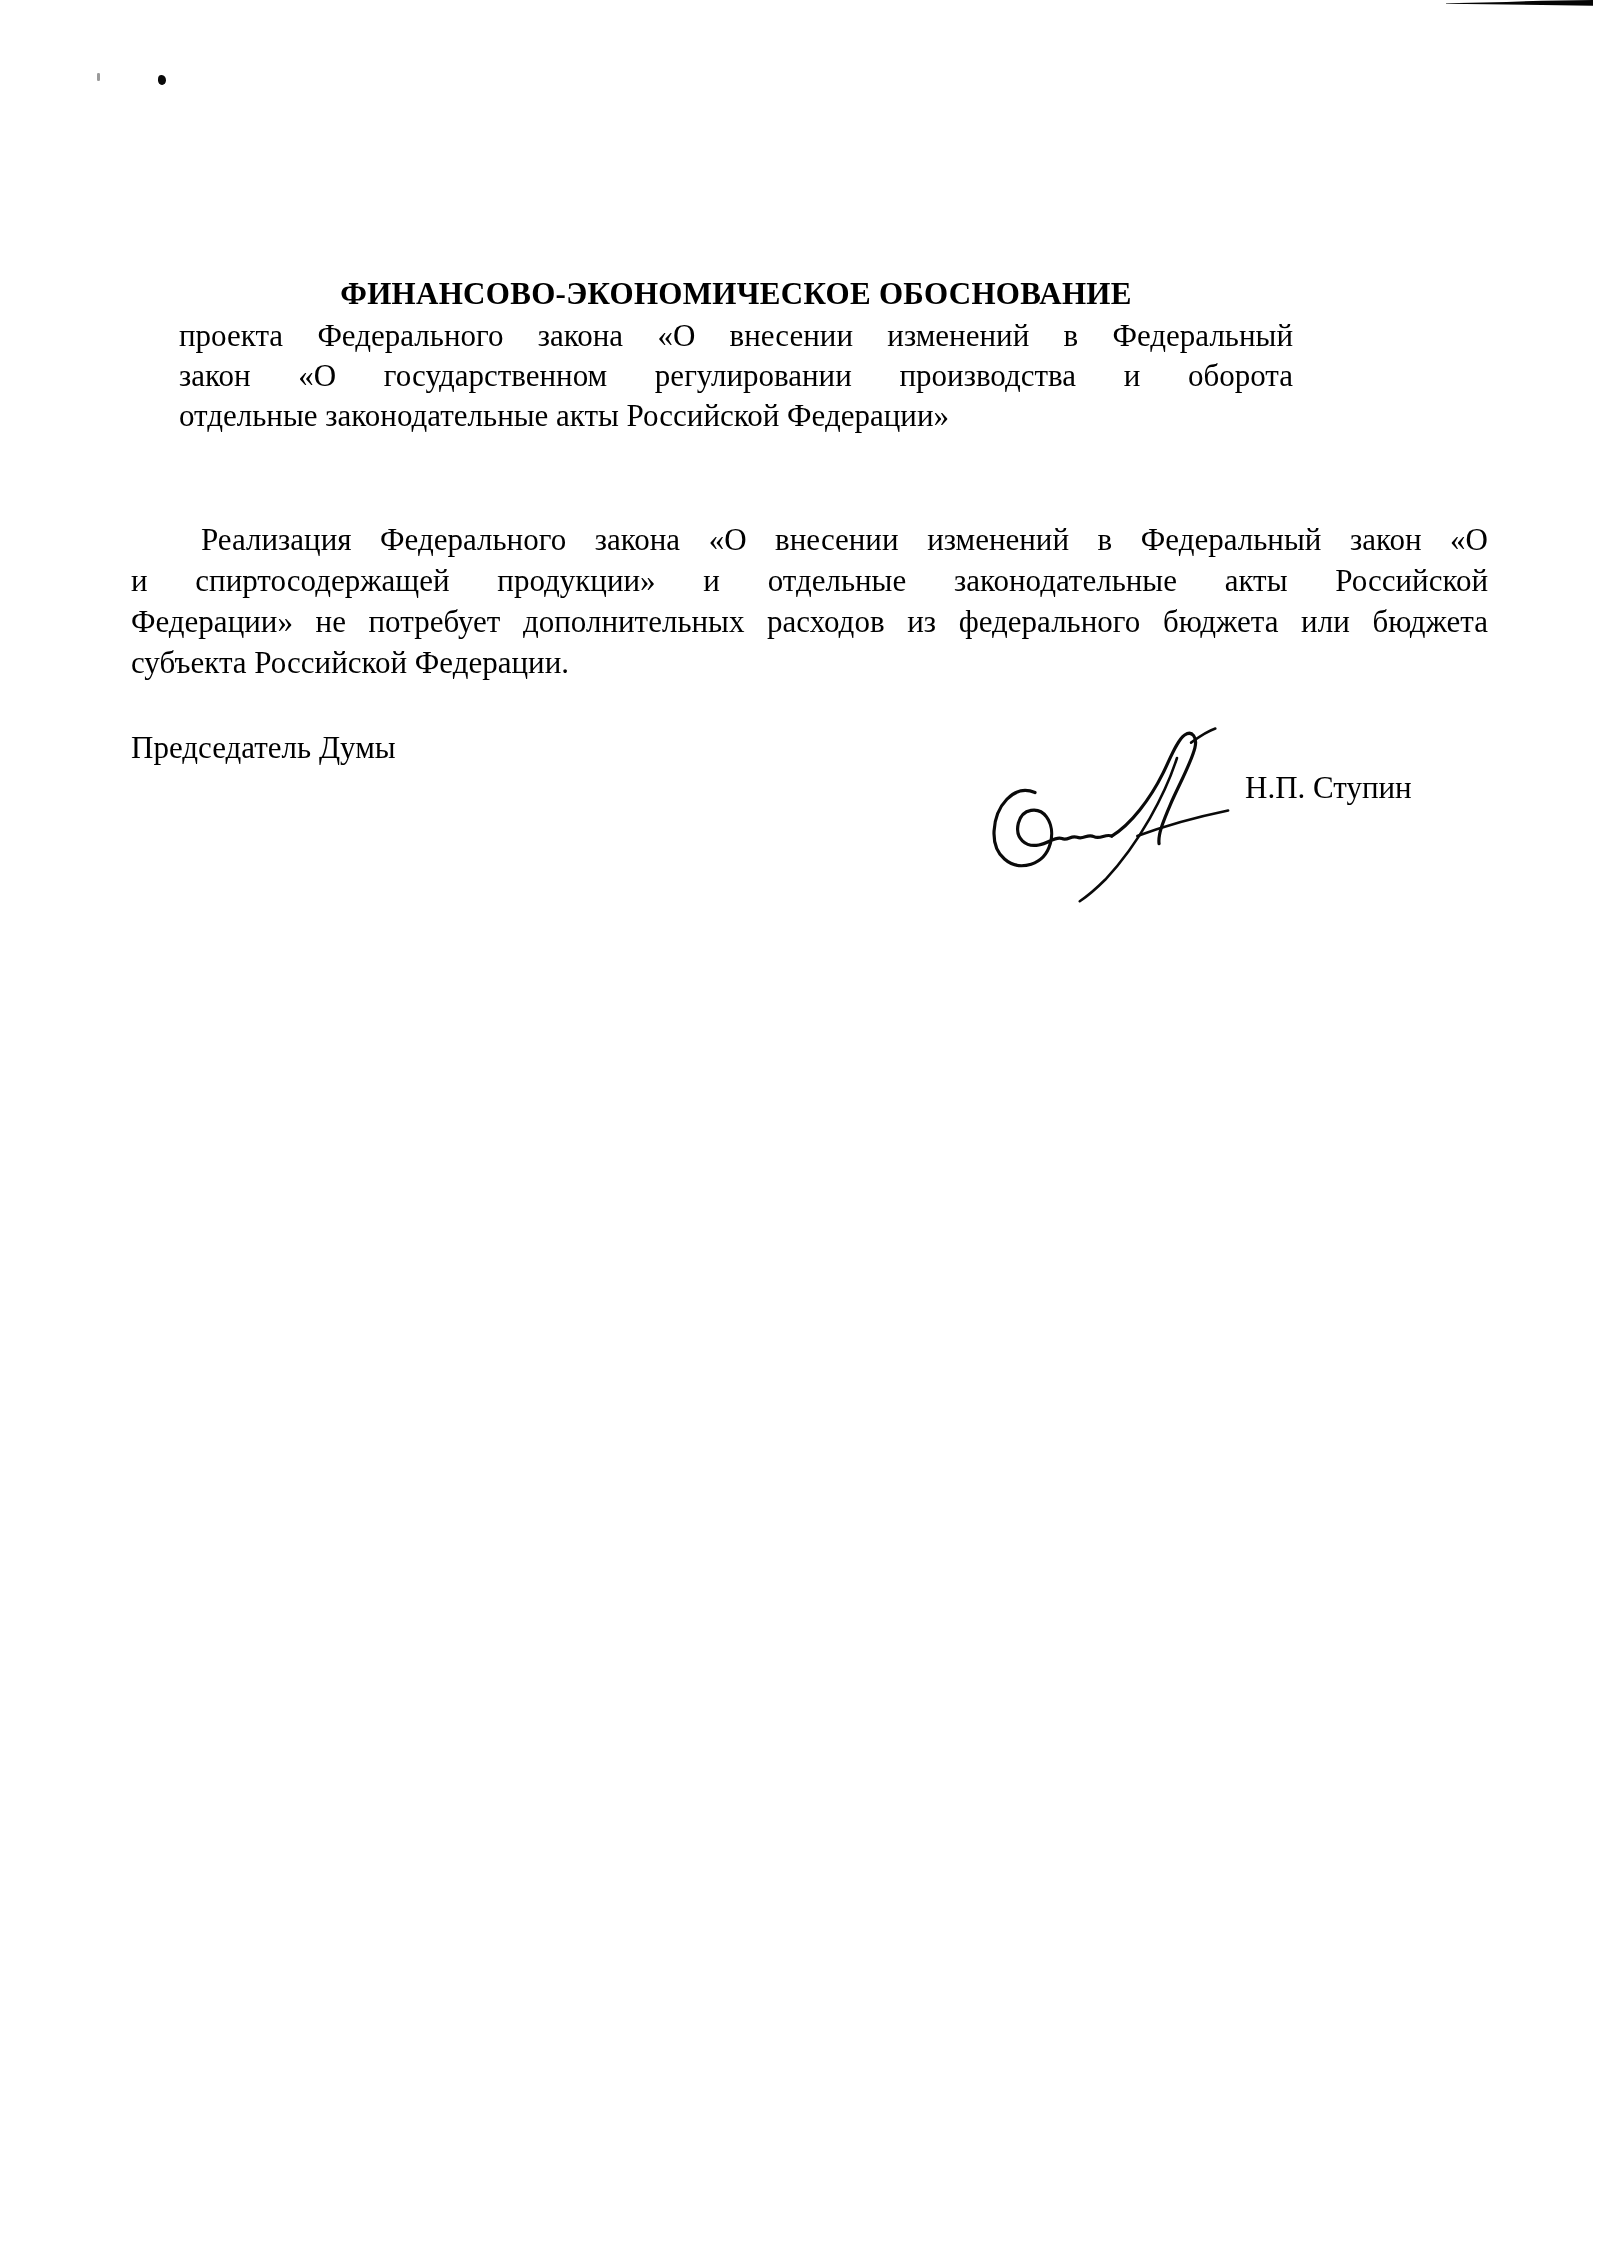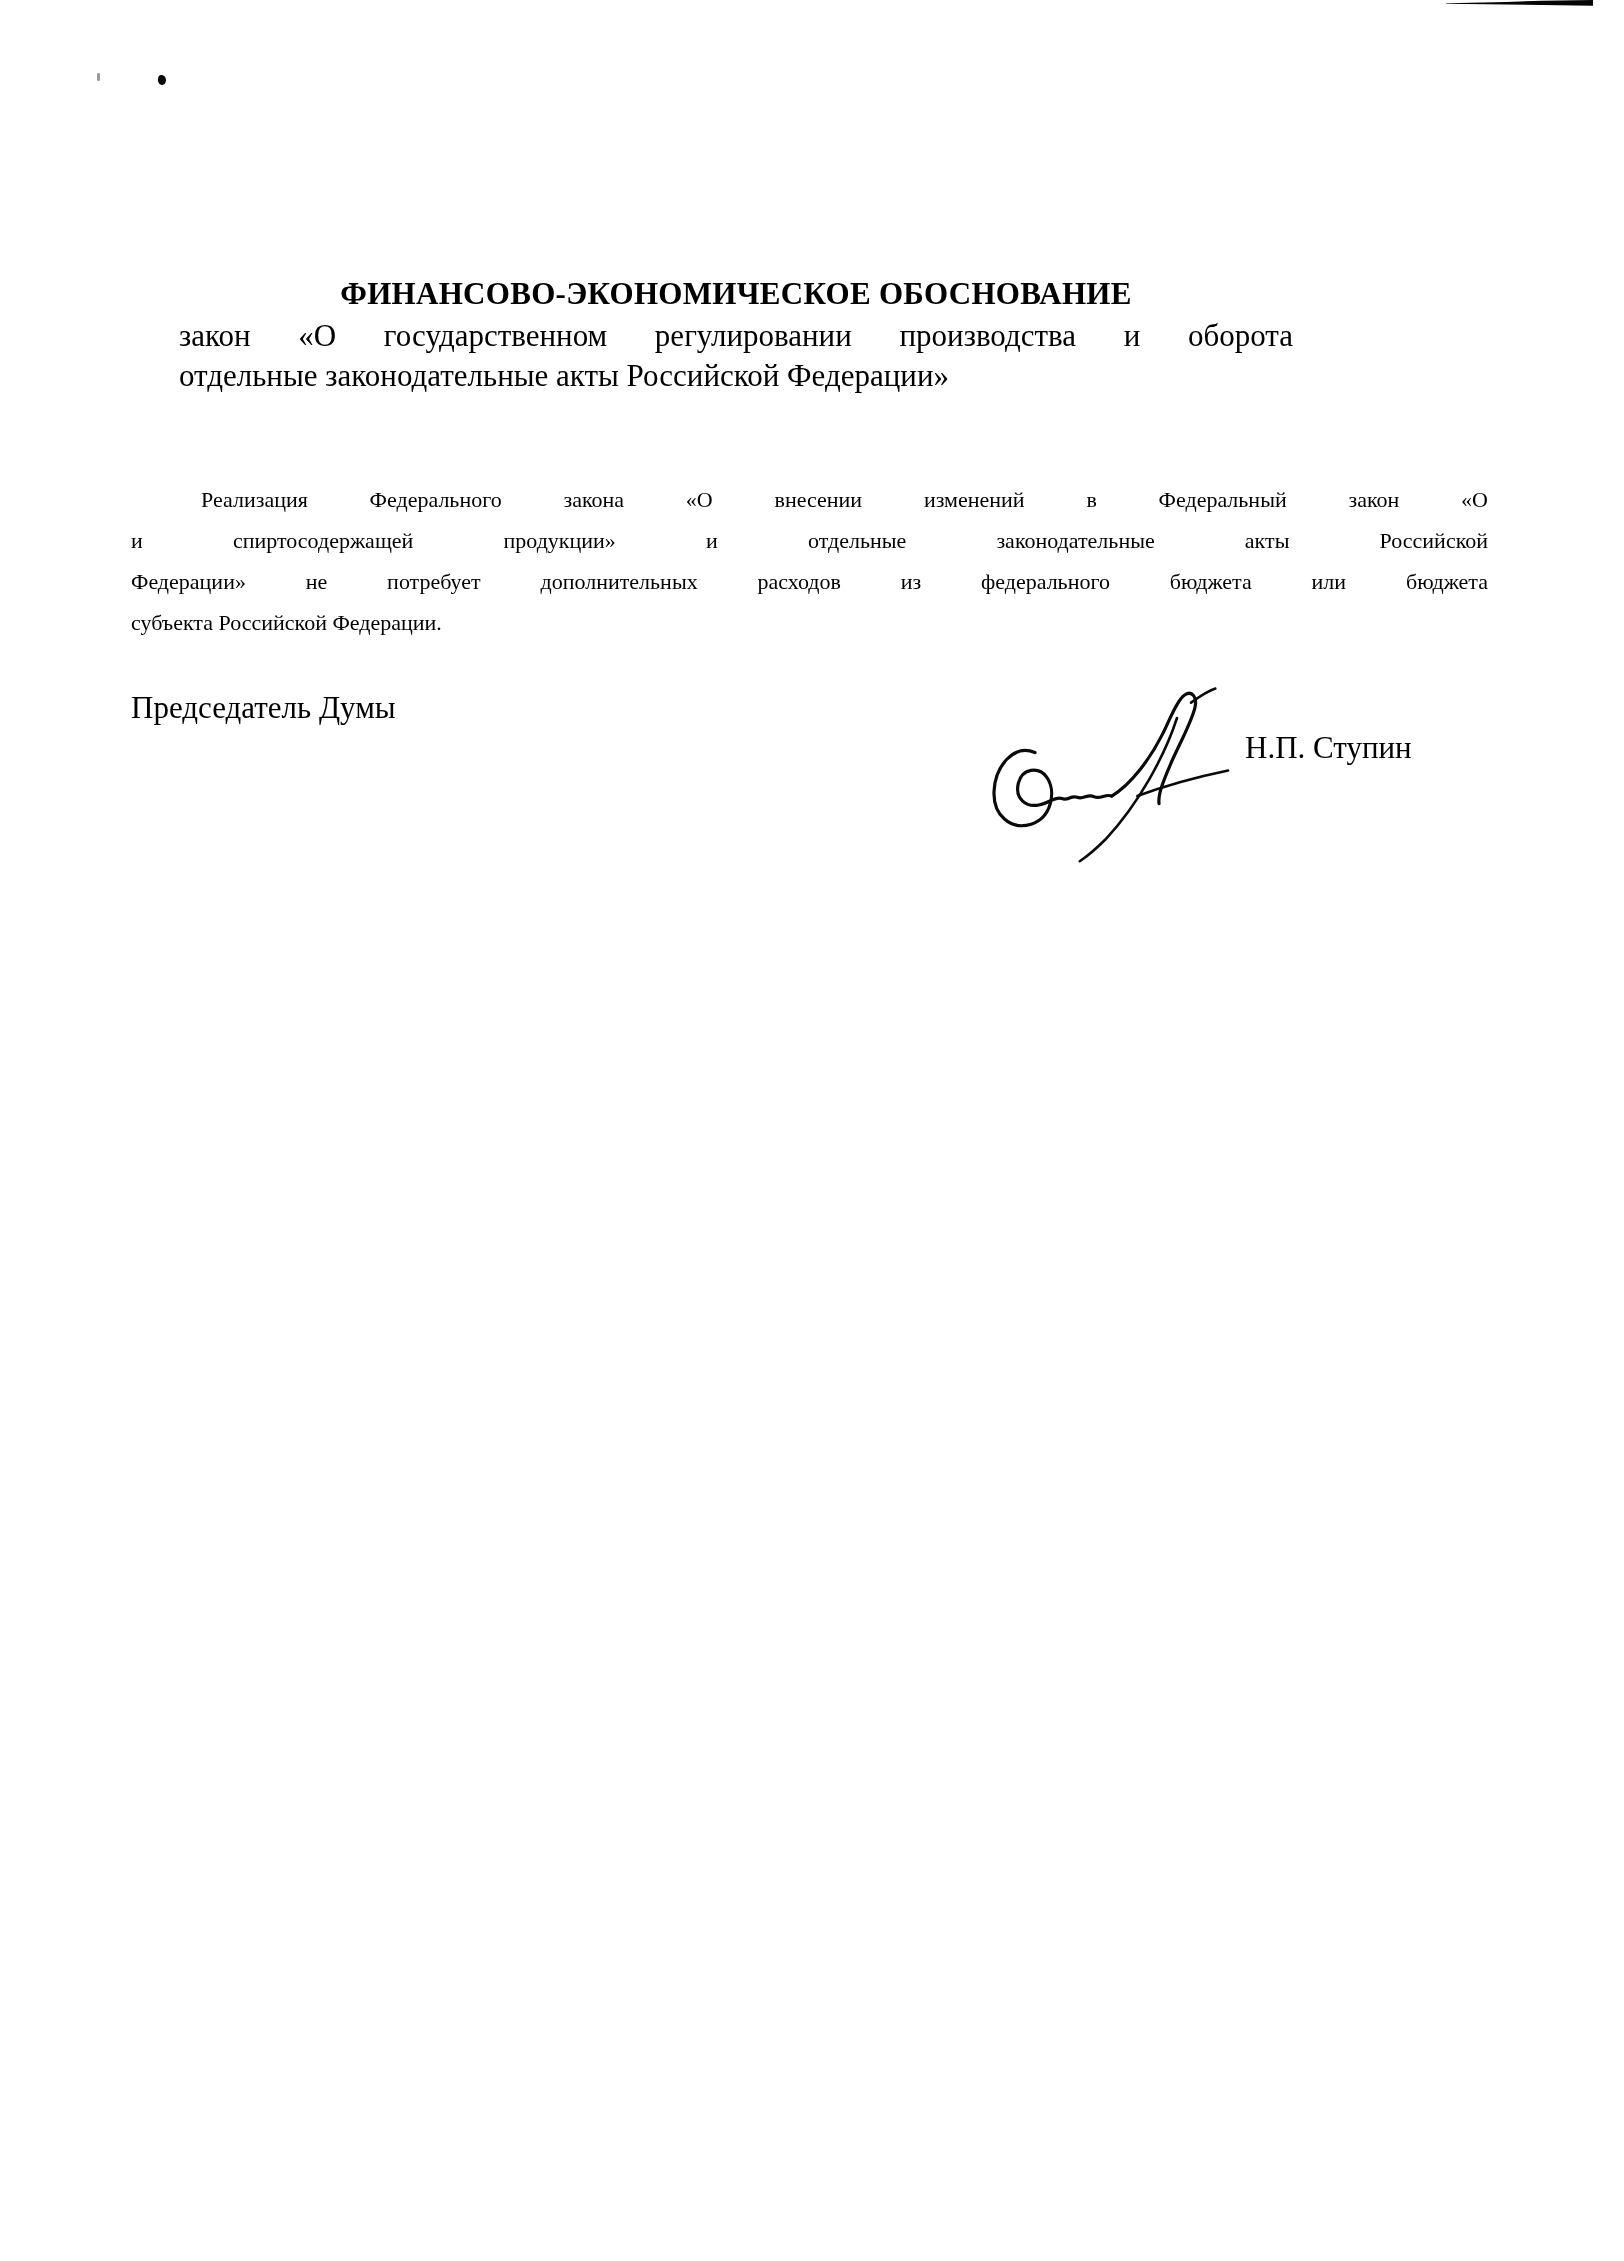--- a/index.html
+++ b/index.html
@@ -40,21 +40,21 @@
   .subtitle .line {
     text-align: justify;
     text-align-last: justify;
   }
   .subtitle .line.last {
     text-align: left;
     text-align-last: left;
   }
   .body-par {
     margin-top: 83px;
-    font-size: 22px;
+    font-size: 31px;
     line-height: 41px;
   }
   .body-par .line {
     text-align: justify;
     text-align-last: justify;
   }
   .body-par .line.first {
     text-indent: 70px;
   }
   .body-par .line.last {
@@ -121,20 +121,21 @@
     <polygon points="0,5 95,3 150,1 230,0 230,9 150,8 95,7 0,6" fill="#050505"></polygon>
   </svg>
   <div class="artifact speck-faint"></div>
   <div class="artifact speck-dark"></div>
 
   <div class="content">
 
     <div class="heading-block">
       <div class="doc-title">ФИНАНСОВО-ЭКОНОМИЧЕСКОЕ ОБОСНОВАНИЕ</div>
       <div class="subtitle">
+        <div class="line">проекта Федерального закона «О внесении изменений в Федеральный</div>
         <div class="line">закон «О государственном регулировании производства и оборота</div>
         <div class="line last">отдельные законодательные акты Российской Федерации»</div>
       </div>
     </div>
 
     <div class="body-par">
       <div class="line first">Реализация Федерального закона «О внесении изменений в Федеральный закон «О</div>
       <div class="line">и спиртосодержащей продукции» и отдельные законодательные акты Российской</div>
       <div class="line">Федерации» не потребует дополнительных расходов из федерального бюджета или бюджета</div>
       <div class="line last">субъекта Российской Федерации.</div>

